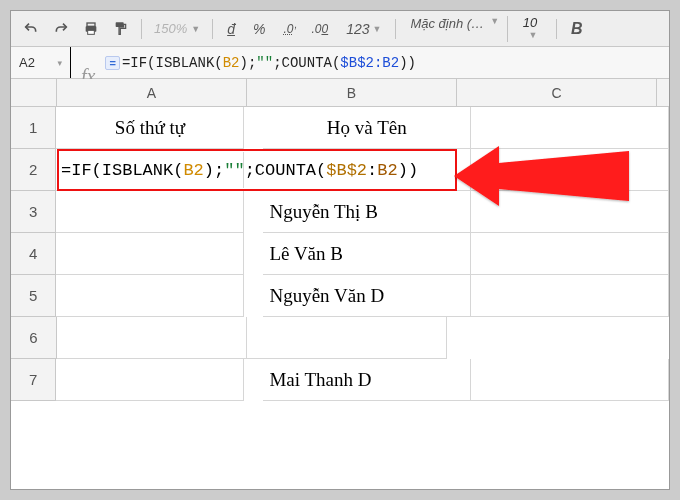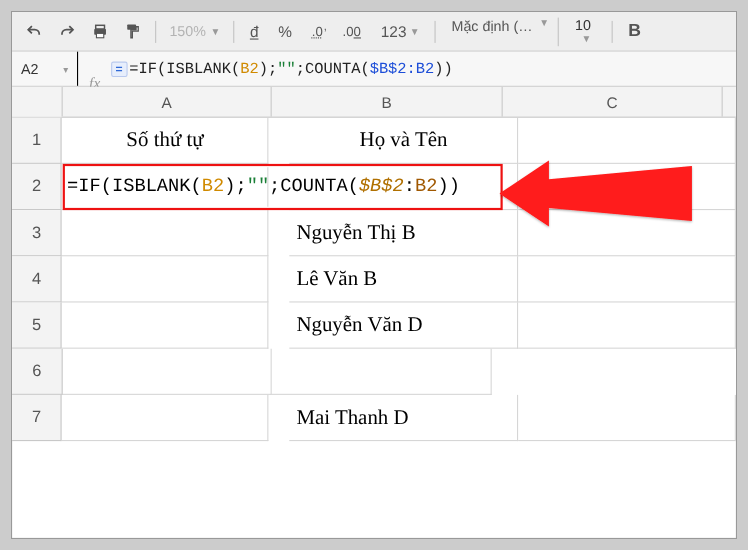--- a/index.html
+++ b/index.html
@@ -23,20 +23,21 @@
 
   
   .toolbar {
     height: 36px;
     background: #eee;
     border-bottom: 1px solid #c8c8c8;
     display: flex;
     align-items: center;
     padding: 0 6px;
     gap: 2px;
+    font-style: italic;
   }
   .tb-btn {
     width: 28px;
     height: 28px;
     display: flex;
     align-items: center;
     justify-content: center;
     color: #555;
     cursor: pointer;
     border-radius: 2px;
@@ -107,21 +108,21 @@
     display: flex;
     align-items: center;
     padding: 0 8px;
     font-size: 13px;
     color: #333;
     justify-content: space-between;
   }
   .fx {
     font-style: italic;
     color: #999;
-    font-size: 14px;
+    font-size: 20px;
     padding: 0 10px;
     font-family: "Times New Roman", serif;
     margin-top: 28px;
   }
   .formula {
     font-family: "Consolas","Courier New", monospace;
     font-size: 14px;
     color: #333;
     display: flex;
     align-items: center;
@@ -223,21 +224,21 @@
     align-items: center;
     font-family: "Consolas","Courier New", monospace;
     font-size: 17px;
     z-index: 6;
     padding-left: 2px;
   }
   .inline-formula span { white-space: pre; }
   .if-plain { color: #000; }
   .if-ref1  { color: #d08a00; }
   .if-str   { color: #1a7f37; }
-  .if-ref2  { color: #b07000; font-style: italic; }
+  .if-ref2  { color: #b07000; }
   .if-ref3  { color: #a05800; }
 
   
   .arrow {
     position: absolute;
     right: 35px;
     top: 115px;
     z-index: 10;
     pointer-events: none;
   }

